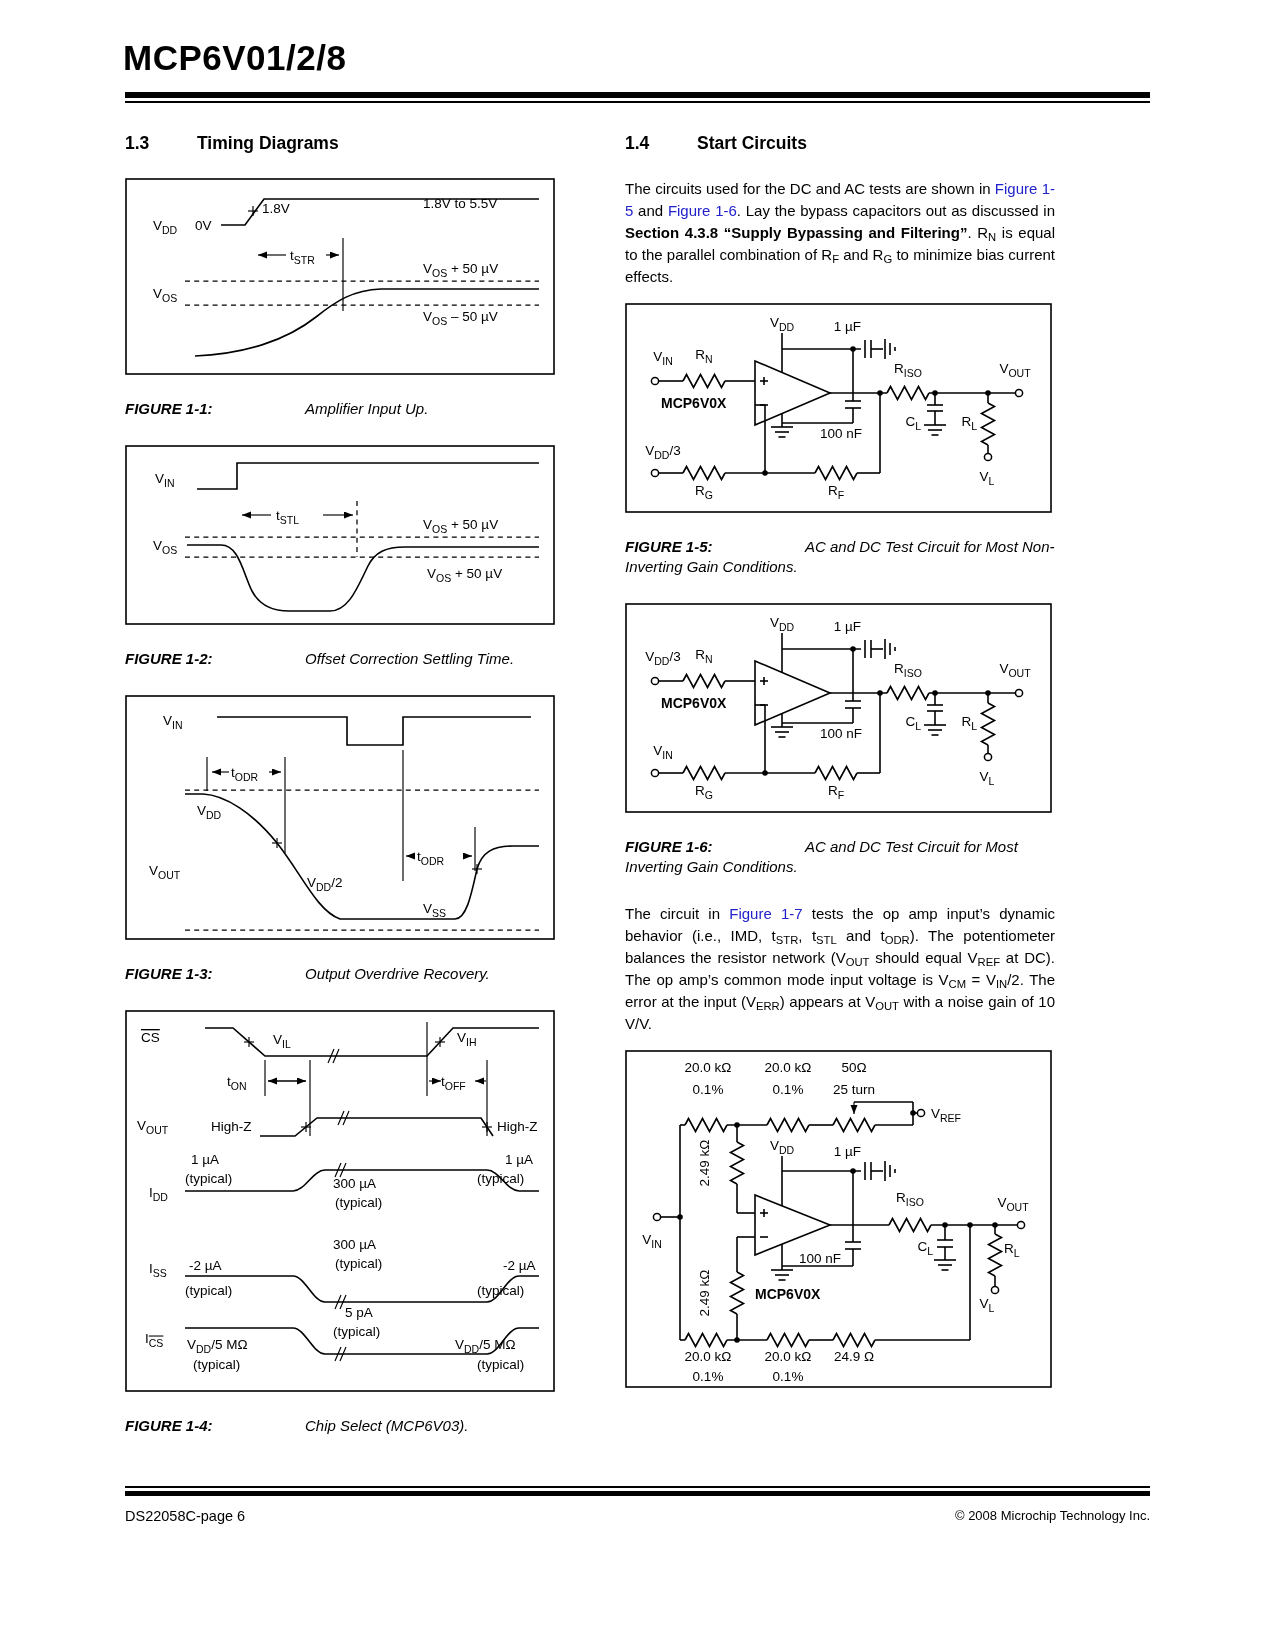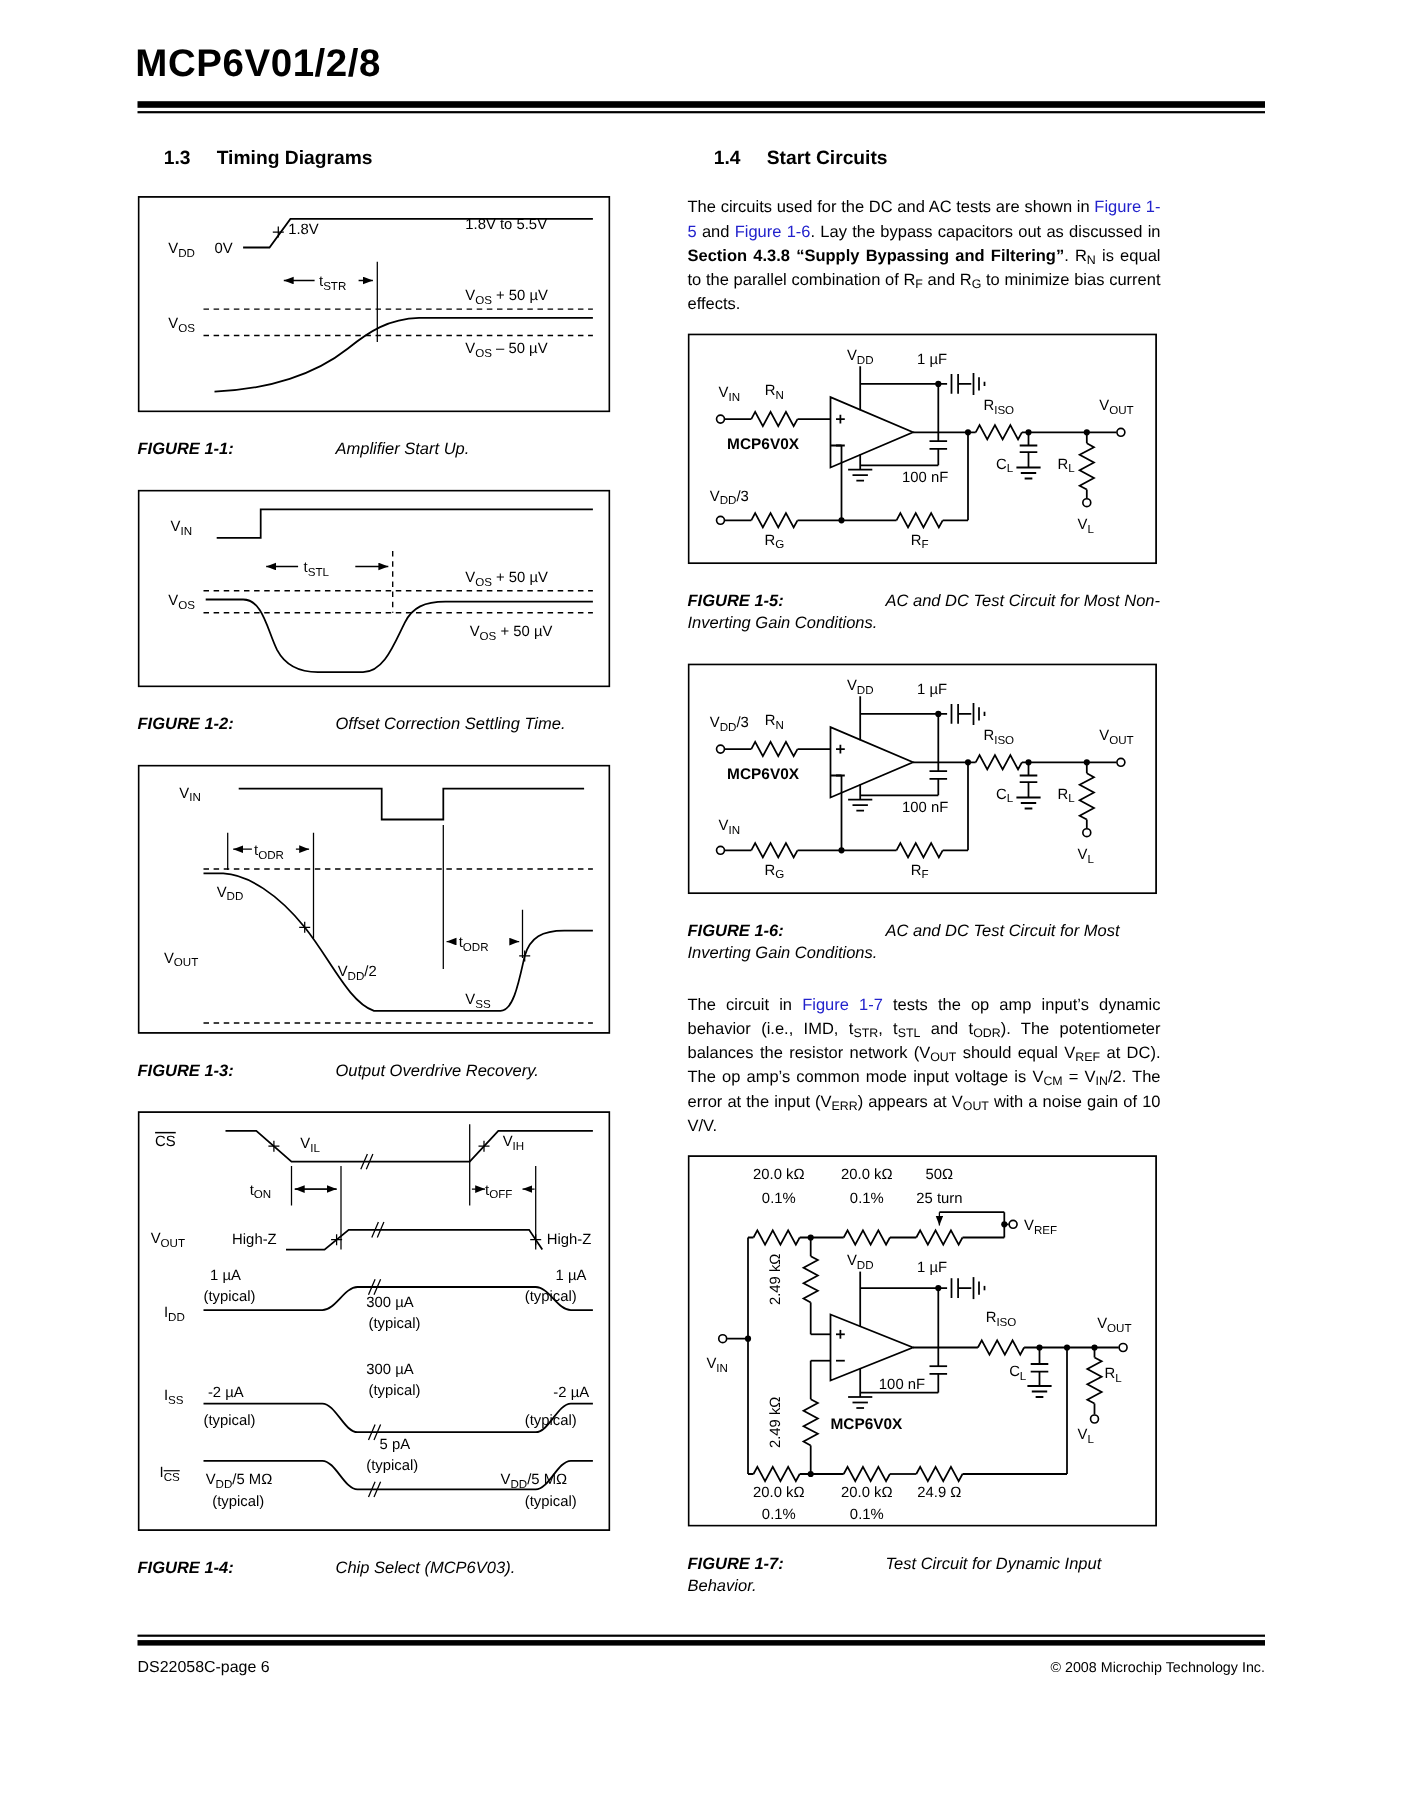--- a/index.html
+++ b/index.html
@@ -8,21 +8,21 @@
   .title{position:absolute;left:123px;top:38px;font-size:35px;font-weight:bold;letter-spacing:.5px;}
   .rule{position:absolute;left:125px;width:1025px;}
   .header-rule{top:92px;height:3px;border-top:6px solid #000;border-bottom:2px solid #000;}
   .footer-rule{top:1486px;height:3px;border-top:2px solid #000;border-bottom:5px solid #000;}
   .footer-left{position:absolute;left:125px;top:1508px;font-size:14.5px;text-align:right;}
   .footer-right{position:absolute;right:125px;top:1508px;font-size:13px;}
   .col{position:absolute;top:133px;width:430px;}
   .col-left{left:125px;}
   .col-right{left:625px;}
   h2.section{font-size:17.5px;font-weight:bold;display:flex;margin:0 0 24px 0;}
-  .sec-num{width:72px;flex:none;text-align:center;}
+  .sec-num{width:72px;flex:none;}
   p.body{font-size:15px;line-height:22px;text-align:justify;margin:0 0 15px 0;}
   p.body .link{color:var(--link,#2222cc);}
   p.body .b{font-weight:bold;}
   sub{font-size:75%;line-height:0;vertical-align:-0.25em;}
   .caption{font-style:italic;font-size:15px;line-height:20px;margin:10px 0 26px 0;}
   .cap-label{font-weight:bold;display:inline-block;width:180px;margin-top:14px;}
   svg.fig{display:block;}
   .fig text{font-family:"Liberation Sans",sans-serif;font-size:13.5px;fill:#000;}
   .fig .chipname{font-weight:bold;font-size:14px;}
   .fig .w{fill:none;stroke:#000;stroke-width:1.6;}
@@ -76,21 +76,21 @@
       <text x="28" y="52"><tspan>V</tspan><tspan dy="3.5" font-size="78%">DD</tspan></text>
       <text x="70" y="52"><tspan>0V</tspan></text>
       <text x="137" y="35"><tspan>1.8V</tspan></text>
       <text x="298" y="30"><tspan>1.8V to 5.5V</tspan></text>
       <text x="165" y="82"><tspan>t</tspan><tspan dy="3.5" font-size="78%">STR</tspan></text>
       <text x="28" y="120"><tspan>V</tspan><tspan dy="3.5" font-size="78%">OS</tspan></text>
       <text x="298" y="95"><tspan>V</tspan><tspan dy="3.5" font-size="78%">OS</tspan><tspan dy="-3.5"> + 50 µV</tspan></text>
       <text x="298" y="143"><tspan>V</tspan><tspan dy="3.5" font-size="78%">OS</tspan><tspan dy="-3.5"> – 50 µV</tspan></text>
     </svg>
     <div class="caption">
-      <span class="cap-label">FIGURE 1-1:</span><span class="cap-text">Amplifier Start Up.</span>
+      <span class="cap-label">FIGURE 1-1:</span><span class="cap-text">Amplifier Input Up.</span>
     </div>
 
     <svg class="fig" viewBox="0 0 430 180" width="430" height="180">
       <rect class="frame" x="1" y="1" width="428" height="178"></rect>
       <polyline class="w" points="72,44 112,44 112,18 414,18"></polyline>
       <g class="w thin">
         <line x1="146" y1="70" x2="117" y2="70" marker-end="url(#ah)"></line>
         <line x1="198" y1="70" x2="228" y2="70" marker-end="url(#ah)"></line>
       </g>
       <line class="dsh" x1="232" y1="56" x2="232" y2="112"></line>
@@ -470,22 +470,19 @@
       <text x="216" y="213" text-anchor="end"><tspan>100 nF</tspan></text>
       <text x="308" y="201" text-anchor="end"><tspan>C</tspan><tspan dy="3.5" font-size="78%">L</tspan></text>
       <text x="379" y="203"><tspan>R</tspan><tspan dy="3.5" font-size="78%">L</tspan></text>
       <text x="362" y="258" text-anchor="middle"><tspan>V</tspan><tspan dy="3.5" font-size="78%">L</tspan></text>
       <text x="83" y="311" text-anchor="middle"><tspan>20.0 kΩ</tspan></text>
       <text x="163" y="311" text-anchor="middle"><tspan>20.0 kΩ</tspan></text>
       <text x="229" y="311" text-anchor="middle"><tspan>24.9 Ω</tspan></text>
       <text x="83" y="331" text-anchor="middle"><tspan>0.1%</tspan></text>
       <text x="163" y="331" text-anchor="middle"><tspan>0.1%</tspan></text>
     </svg>
-    <div class="caption">
-      <span class="cap-label">FIGURE 1-7:</span><span class="cap-text">Test Circuit for Dynamic Input Behavior.</span>
-    </div>
   </div>
 
   <div class="rule footer-rule"></div>
   <div class="footer-left">DS22058C-page 6</div>
   <div class="footer-right">© 2008 Microchip Technology Inc.</div>
 
 </div>
 
 </body></html>

